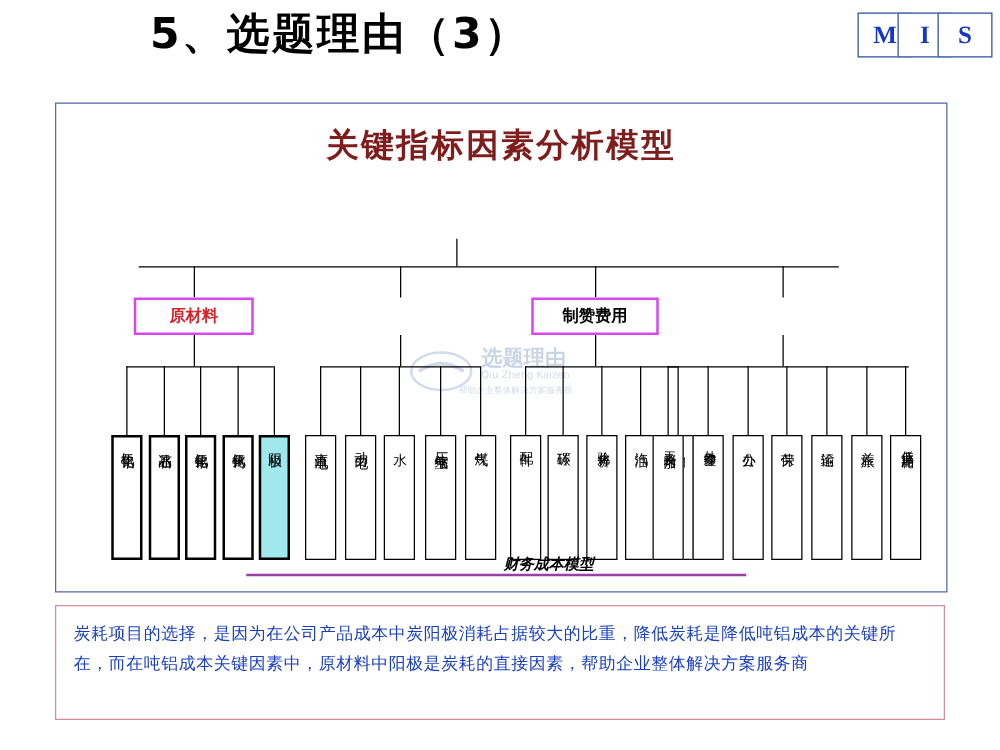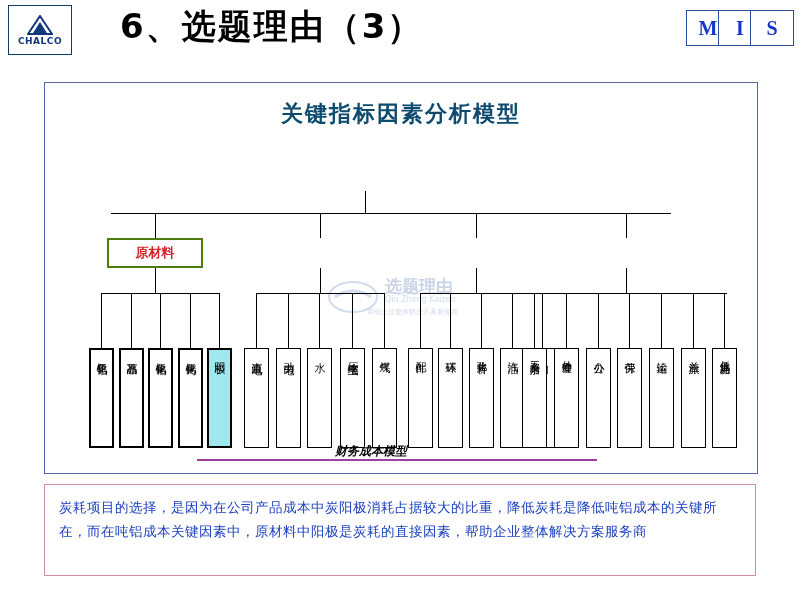--- a/index.html
+++ b/index.html
@@ -77,23 +77,23 @@
     width: 712px; height: 390px;
     border: 1px solid #5566aa;
     background: #ffffff;
     overflow: hidden;
   }
   #diagram-title {
     position: absolute;
     left: 0; top: 16px;
     width: 712px;
     text-align: center;
-    font-size: 22px;
-    font-weight: bold;
-    color: #0c4a6e;
+    font-size: 26px;
+    font-weight: bold;
+    color: #7f1d1d;
     letter-spacing: 2px;
   }
 
   
   #watermark {
     position: absolute;
     left: 282px; top: 190px;
     width: 180px; height: 56px;
     opacity: .45;
     pointer-events: none;
@@ -132,21 +132,21 @@
   #root-node {
     left: 205px; top: 68px;
     width: 230px; height: 40px;
     border: 2px solid #000000;
     font-size: 16px;
     font-weight: bold;
     letter-spacing: 2px;
   }
   .lvl2 {
     height: 30px;
-    border: 2px solid #4d7c0f;
+    border: 2px solid #d946ef;
     font-size: 13px;
     font-weight: bold;
     top: 155px;
   }
   .lvl2.red { color: #d2232a; }
   .lvl2.black { color: #000000; }
   .lvl2.blue { color: #1a3fbf; }
 
   
   .leaf {
@@ -186,21 +186,21 @@
   #bottom-rule {
     position: absolute;
     left: 152px; top: 376px;
     width: 400px; height: 2px;
     background: #9b3fa0;
   }
   #bottom-caption {
     position: absolute;
     left: 290px; top: 360px;
     width: 140px;
-    text-align: left;
+    text-align: right;
     font-size: 12px;
     font-weight: bold;
     color: #000000;
     font-family: "Liberation Serif", serif;
     font-style: italic;
   }
 
   
   #footnote {
     position: absolute;
@@ -214,31 +214,22 @@
     font-size: 13.5px;
     line-height: 24px;
     letter-spacing: .5px;
   }
 </style>
 </head>
 <body>
 
 <div id="header">
 
-  <div id="logo">
-    <span class="logo-mark">
-      <svg width="26" height="20" viewBox="0 0 26 20">
-        <polygon points="13,1 25,19 1,19" fill="none" stroke="#13387a" stroke-width="2"></polygon>
-        <polygon points="13,7 20,18 6,18" fill="#13387a"></polygon>
-      </svg>
-    </span>
-    <span class="logo-text">CHALCO</span>
-  </div>
-
-  <div id="title">6、选题理由（3）</div>
+
+  <div id="title">5、选题理由（3）</div>
 
   <div class="mis-box" id="mis-m" style="left:686px;">M</div>
   <div class="mis-box" id="mis-i" style="left:718px;">I</div>
   <div class="mis-box" id="mis-s" style="left:750px;">S</div>
 </div>
 
 <div id="diagram">
 
   <div id="diagram-title">关键指标因素分析模型</div>
 
@@ -255,20 +246,21 @@
 
   <div class="ln lnv" style="left:320px; top:108px; height:22px;"></div>
   <div class="ln lnh" style="left:66px; top:130px; width:560px;"></div>
 
   <div class="ln lnv" style="left:110px; top:130px; height:25px;"></div>
   <div class="ln lnv" style="left:275px; top:130px; height:25px;"></div>
   <div class="ln lnv" style="left:431px; top:130px; height:25px;"></div>
   <div class="ln lnv" style="left:581px; top:130px; height:25px;"></div>
 
   <div class="node lvl2 red" style="left:62px;  width:96px;">原材料</div>
+  <div class="node lvl2 black" style="left:380px; width:102px;">制赞费用</div>
 
   <div class="ln lnv" style="left:110px; top:185px; height:25px;"></div>
   <div class="ln lnh" style="left:56px;  top:210px; width:118px;"></div>
   <div class="ln lnv" style="left:56px;  top:210px; height:55px;"></div>
   <div class="ln lnv" style="left:86px;  top:210px; height:55px;"></div>
   <div class="ln lnv" style="left:115px; top:210px; height:55px;"></div>
   <div class="ln lnv" style="left:145px; top:210px; height:55px;"></div>
   <div class="ln lnv" style="left:174px; top:210px; height:55px;"></div>
 
   <div class="leaf bold" style="left:44px;  width:25px;">

